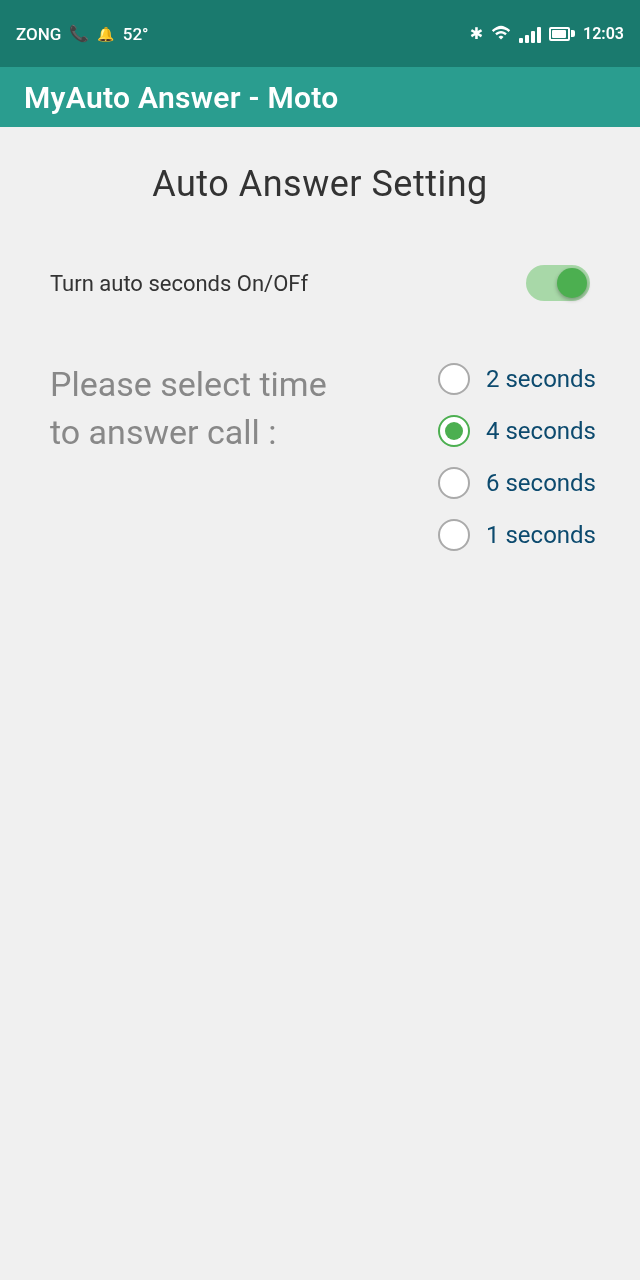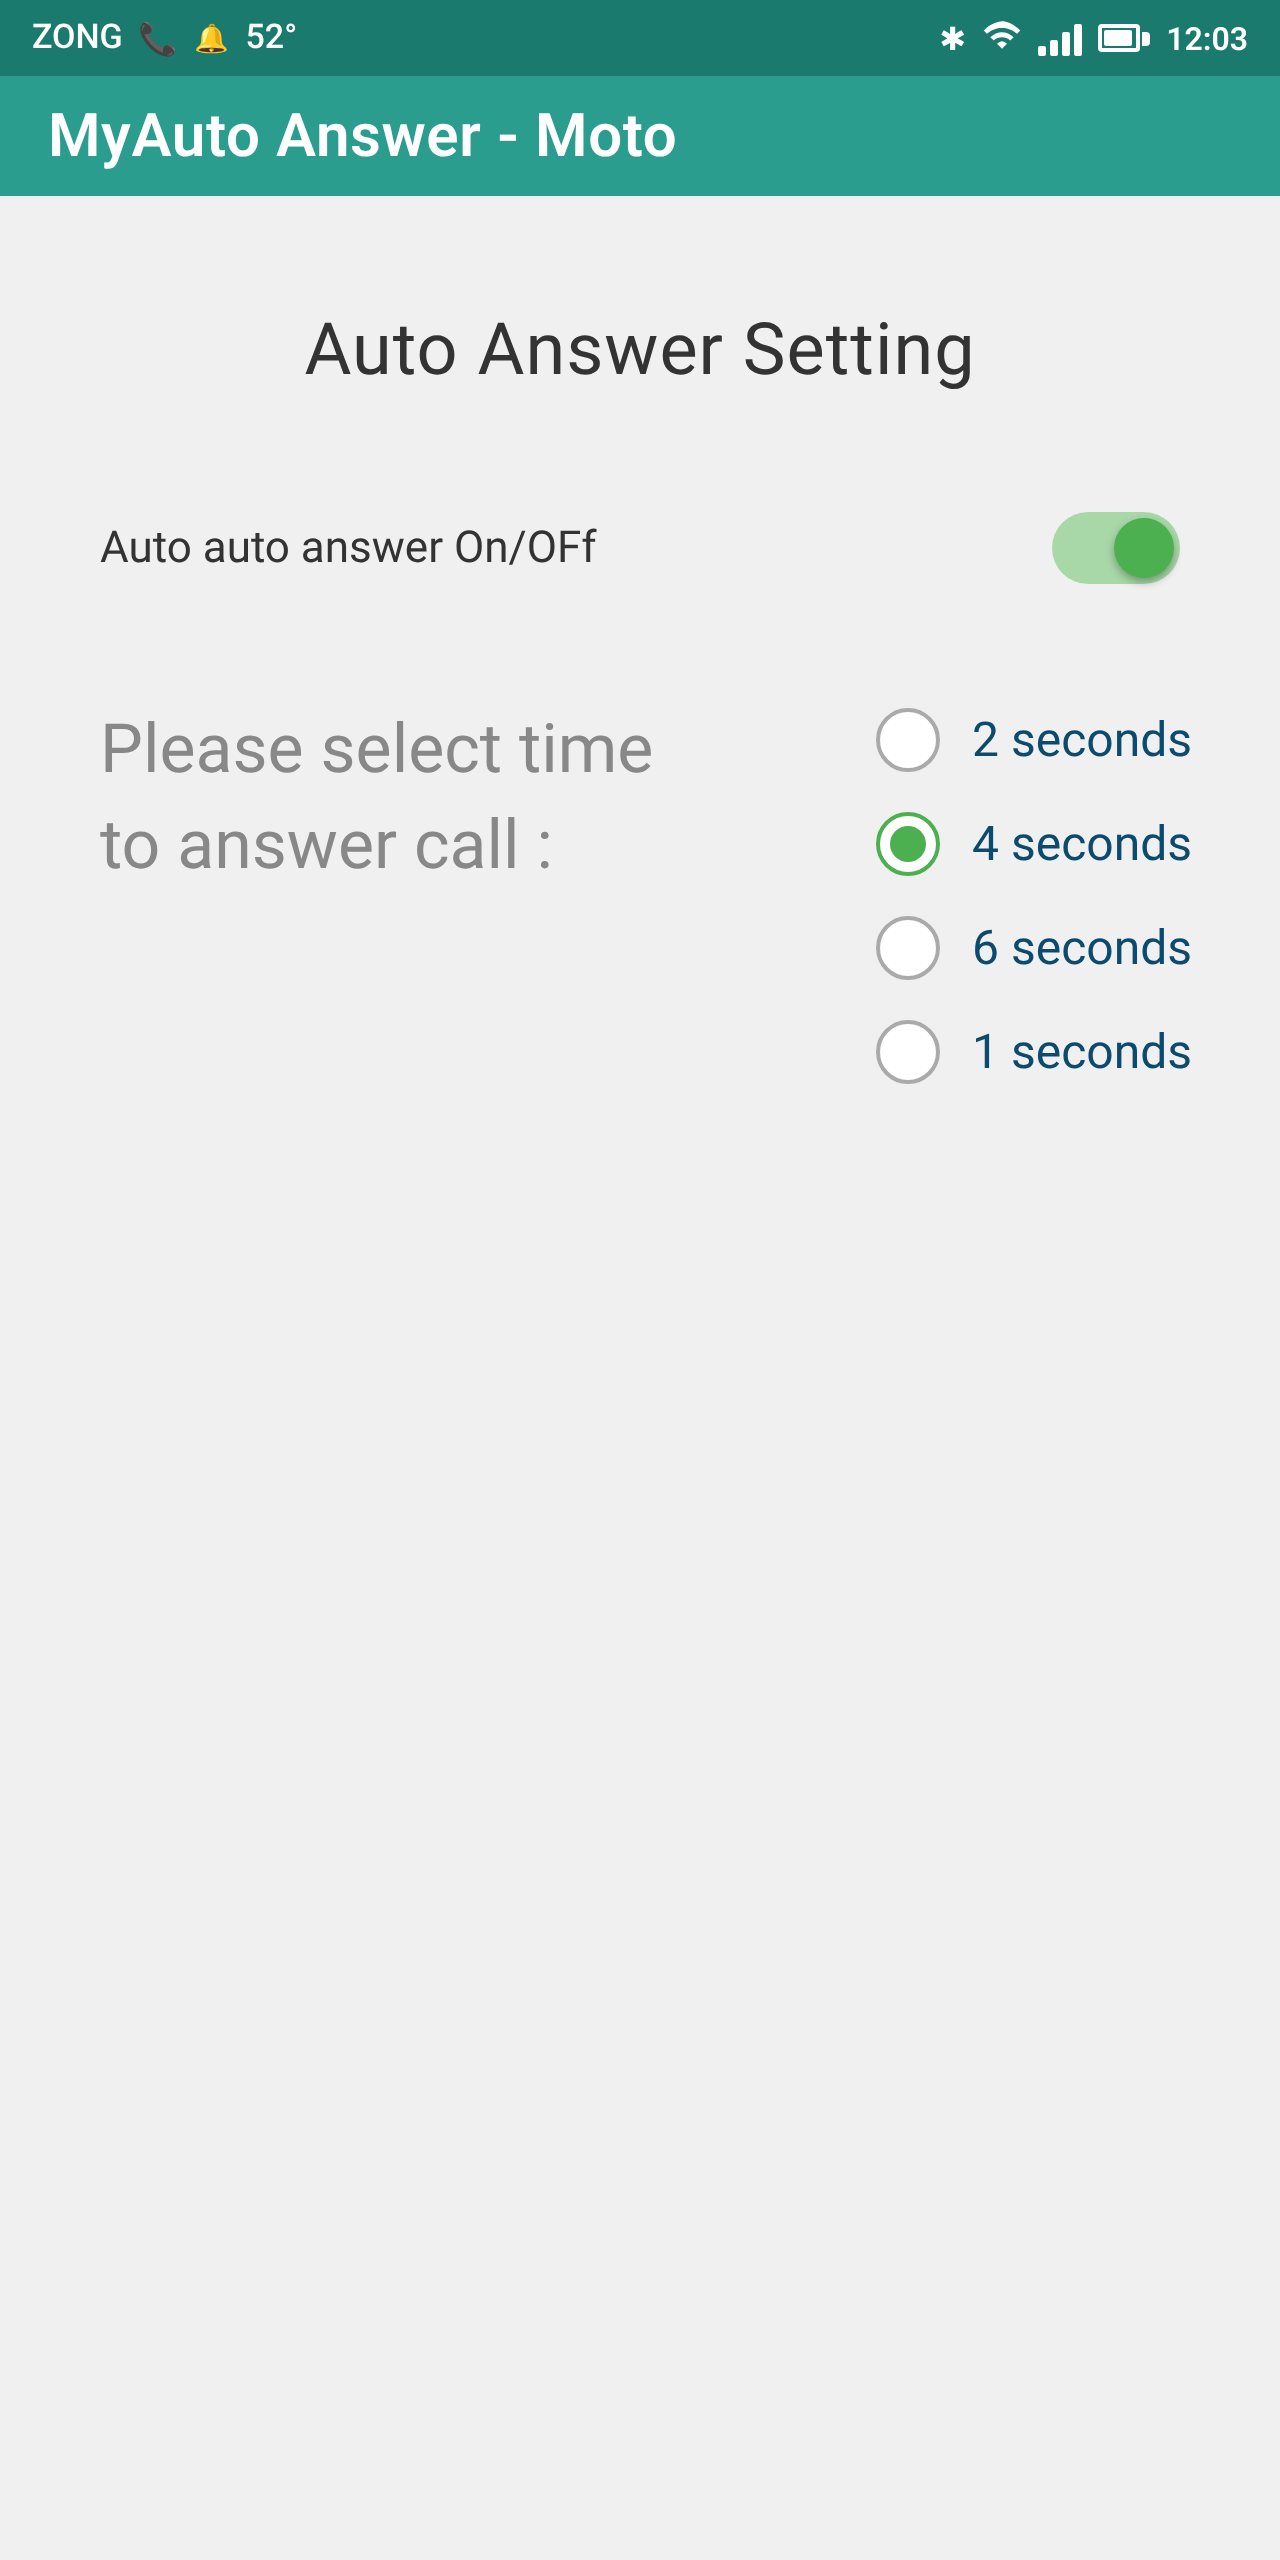--- a/index.html
+++ b/index.html
@@ -9,21 +9,21 @@
       width: 640px;
       min-height: 1280px;
       background-color: #f0f0f0;
       font-family: 'Roboto', Arial, sans-serif;
       overflow-x: hidden;
     }
 
     
     .status-bar {
       width: 100%;
-      height: 38px;
+      height: 67px;
       background-color: #1a7a6e;
       display: flex;
       align-items: center;
       justify-content: space-between;
       padding: 0 16px;
       color: white;
       font-size: 18px;
       font-weight: 500;
     }
 
@@ -119,21 +119,21 @@
 
     .app-title {
       color: white;
       font-size: 30px;
       font-weight: 600;
       letter-spacing: 0.3px;
     }
 
     
     .main-content {
-      padding: 56px 30px;
+      padding: 36px 30px;
       background-color: #f0f0f0;
       min-height: calc(1280px - 130px);
     }
 
     .page-heading {
       text-align: center;
       font-size: 36px;
       color: #333333;
       font-weight: 400;
       margin-bottom: 50px;
@@ -291,21 +291,21 @@
 
 <div class="app-bar">
   <span class="app-title">MyAuto Answer - Moto</span>
 </div>
 
 <div class="main-content">
 
   <h1 class="page-heading">Auto Answer Setting</h1>
 
   <div class="toggle-row">
-    <span class="toggle-label">Auto auto answer On/OFf</span>
+    <span class="toggle-label">Turn auto seconds On/OFf</span>
     <div class="toggle-switch">
       <div class="toggle-track on"></div>
       <div class="toggle-thumb on"></div>
     </div>
   </div>
 
   <div class="radio-section">
     <div class="radio-label-left">
       <span>Please select time</span>
       <br>

